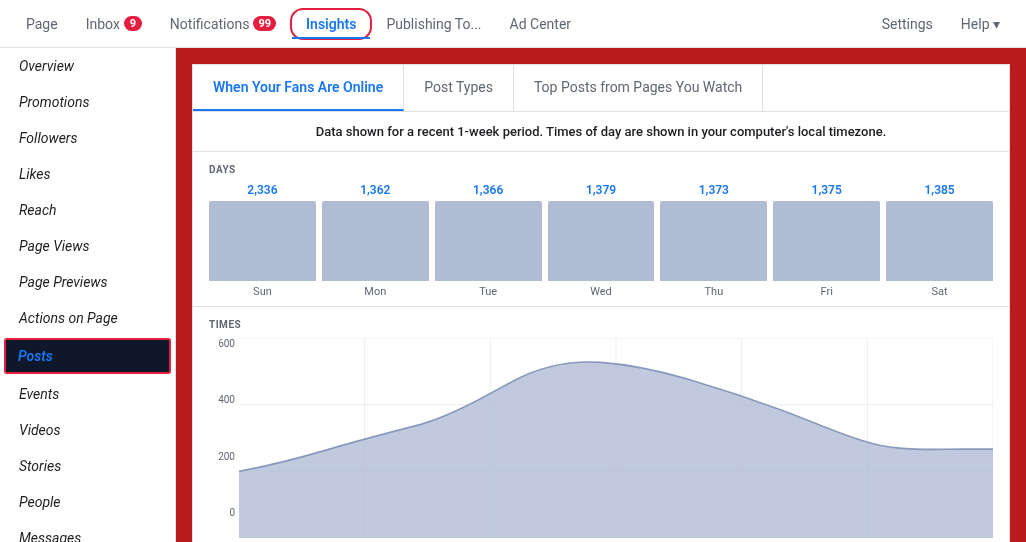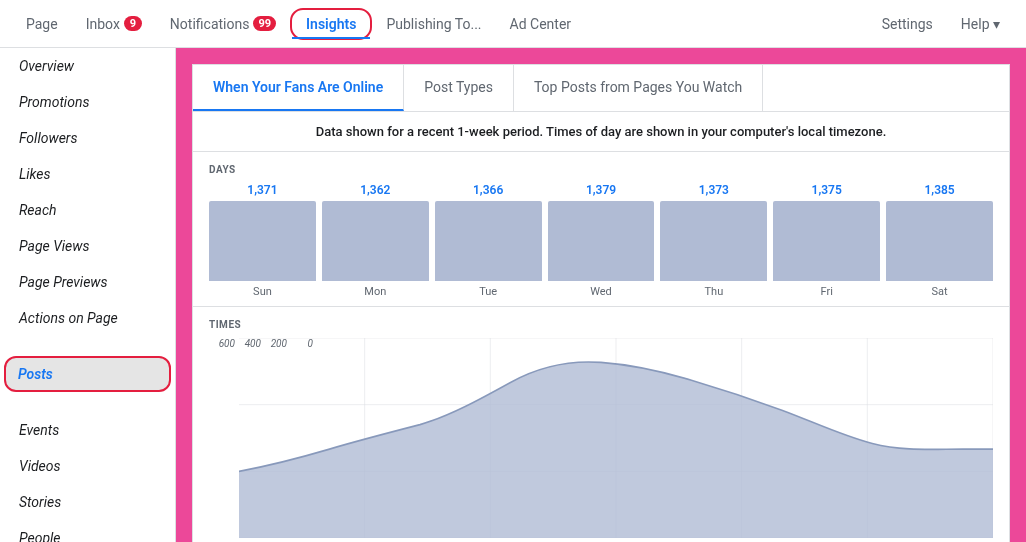--- a/index.html
+++ b/index.html
@@ -83,34 +83,34 @@
       color: #1c1e21;
       cursor: pointer;
       font-size: 14px;
       text-decoration: none;
       border-left: 3px solid transparent;
       font-style: italic;
     }
     .sidebar-item.active {
       font-weight: 600;
       border-left: 3px solid #1877f2;
-      background: #e5e5e5;
+      background: #0f172a;
       color: #1877f2;
       border: 2px solid #e41e3f;
-      border-radius: 12px;
-      margin: 20px 4px;
+      border-radius: 3px;
+      margin: 2px 4px;
       padding: 8px 12px;
     }
 
     
     .main-content {
       flex: 1;
       overflow-y: auto;
       padding: 16px;
-      background: #ec4899;
+      background: #b91c1c;
     }
 
     
     .tab-bar {
       display: flex;
       background: #fff;
       border: 1px solid #dddfe2;
       border-bottom: none;
     }
     .tab-item {
@@ -195,24 +195,23 @@
       position: relative;
       height: 200px;
       margin-left: 30px;
     }
     .y-axis {
       position: absolute;
       left: -30px;
       top: 0;
       height: 100%;
       display: flex;
-      flex-direction: row;
+      flex-direction: column;
       justify-content: space-between;
       padding-bottom: 20px;
-      font-style: italic;
     }
     .y-label {
       font-size: 10px;
       color: #606770;
       text-align: right;
       width: 26px;
     }
     .chart-canvas {
       width: 100%;
       height: 100%;
@@ -295,21 +294,21 @@
     </div>
 
     <div class="info-box">
       <span>Data shown for a recent 1-week period. Times of day are shown in your computer's local timezone.</span>
     </div>
 
     <div class="days-section">
       <div class="section-label">DAYS</div>
       <div class="days-grid" id="days-grid">
       <div class="day-col">
-            <div class="day-count">1,371</div>
+            <div class="day-count">2,336</div>
             <div class="day-bar"></div>
             <div class="day-label">Sun</div>
           </div>
           <div class="day-col">
             <div class="day-count">1,362</div>
             <div class="day-bar"></div>
             <div class="day-label">Mon</div>
           </div>
           <div class="day-col">
             <div class="day-count">1,366</div>

